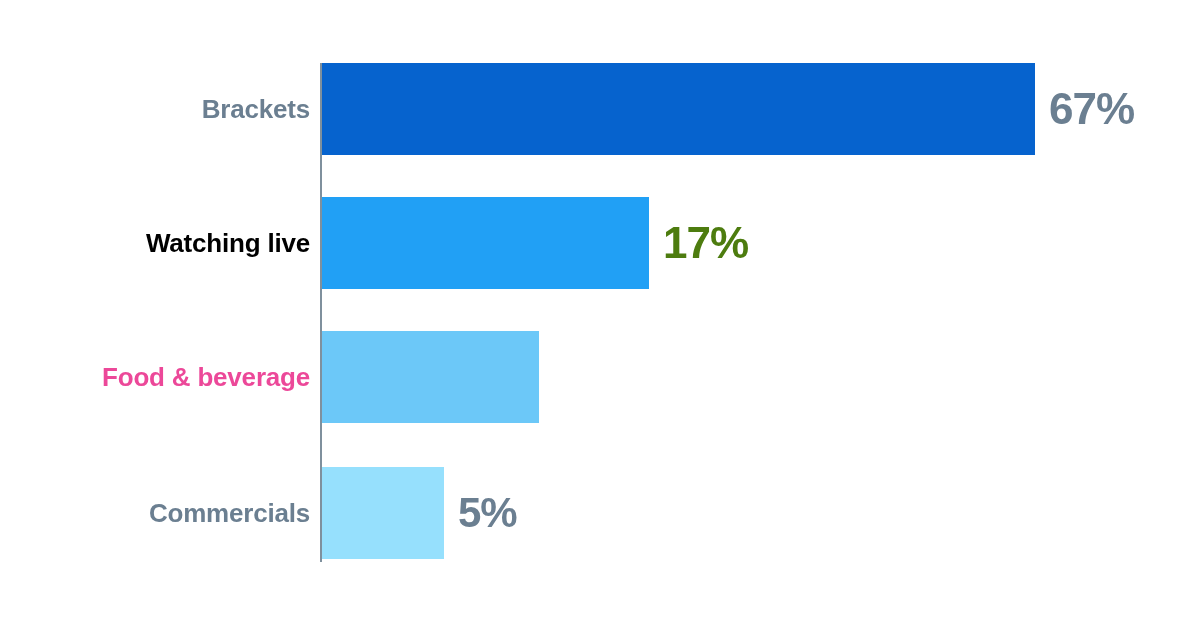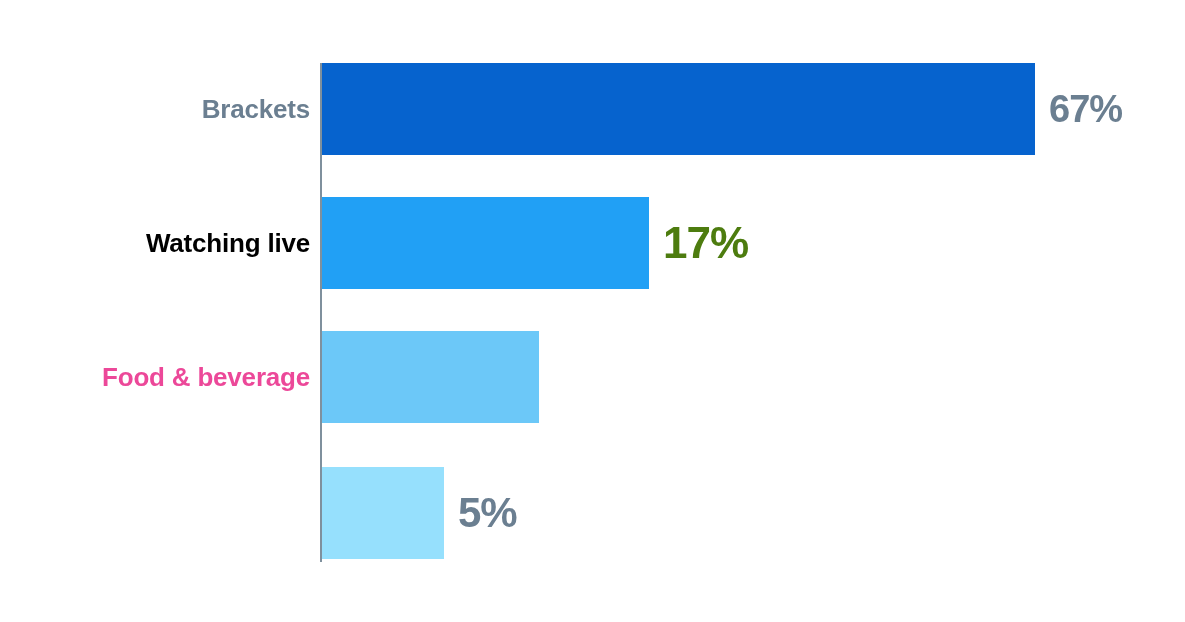--- a/index.html
+++ b/index.html
@@ -70,32 +70,33 @@
 </head>
 <body>
 
 <div id="chart-canvas" style="background: rgb(255, 255, 255);">
 
   <div class="axis-line" style="background: rgb(127, 144, 157); top: 63px; height: 499px;"></div>
 
   <div class="bar-row" style="top: 63px;">
     <div class="cat-label" style="color: rgb(107, 127, 145);">Brackets</div>
     <div class="bar" style="width: 713px; background: rgb(6, 99, 206);"></div>
-    <div class="bar-value" style="left: 1049px; font-size: 38px; color: rgb(107, 127, 145);">67%</div>
+    <div class="bar-value" style="left: 1049px; font-size: 44px; color: rgb(107, 127, 145);">67%</div>
   </div>
 
   <div class="bar-row" style="top: 197px;">
     <div class="cat-label" style="color: #000000;">Watching live</div>
     <div class="bar" style="width: 327px; background: rgb(33, 160, 245);"></div>
     <div class="bar-value" style="left: 663px; font-size: 44px; color: #4d7c0f;">17%</div>
   </div>
 
   <div class="bar-row" style="top: 331px;">
     <div class="cat-label" style="color: #ec4899;">Food &amp; beverage</div>
     <div class="bar" style="width: 217px; background: rgb(108, 200, 248);"></div>
   </div>
 
   <div class="bar-row" style="top: 467px;">
+    <div class="cat-label" style="color: rgb(107, 127, 145);">Commercials</div>
     <div class="bar" style="width: 122px; background: rgb(150, 224, 253);"></div>
     <div class="bar-value" style="left: 458px; font-size: 42px; color: rgb(107, 127, 145);">5%</div>
   </div>
 
 </div>
 
 </body></html>

